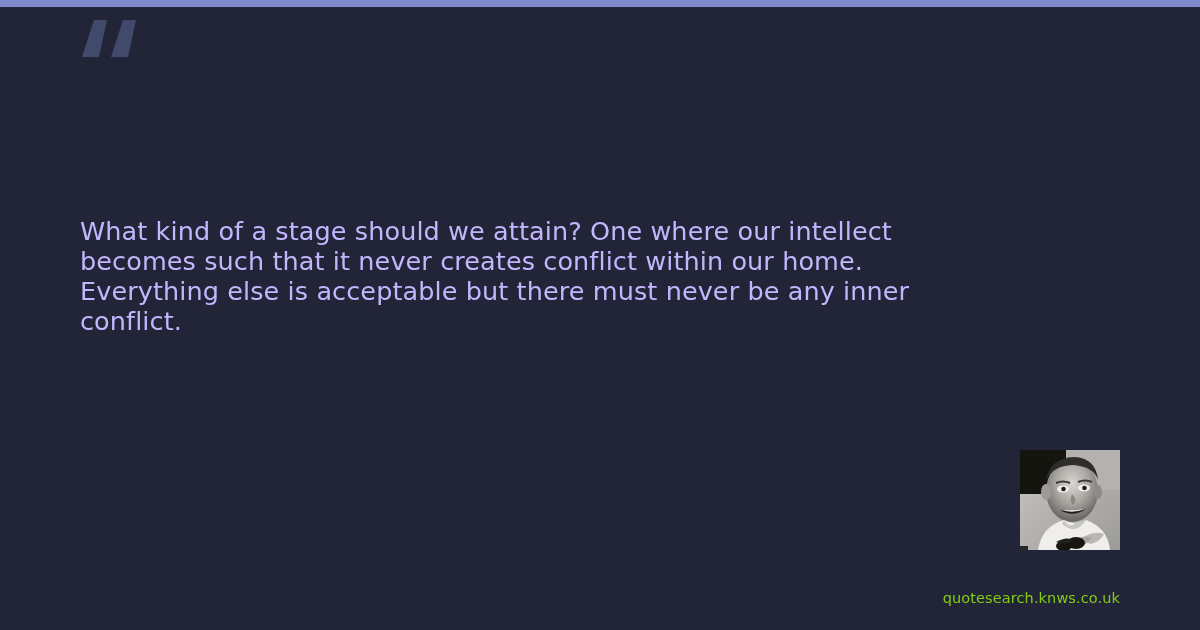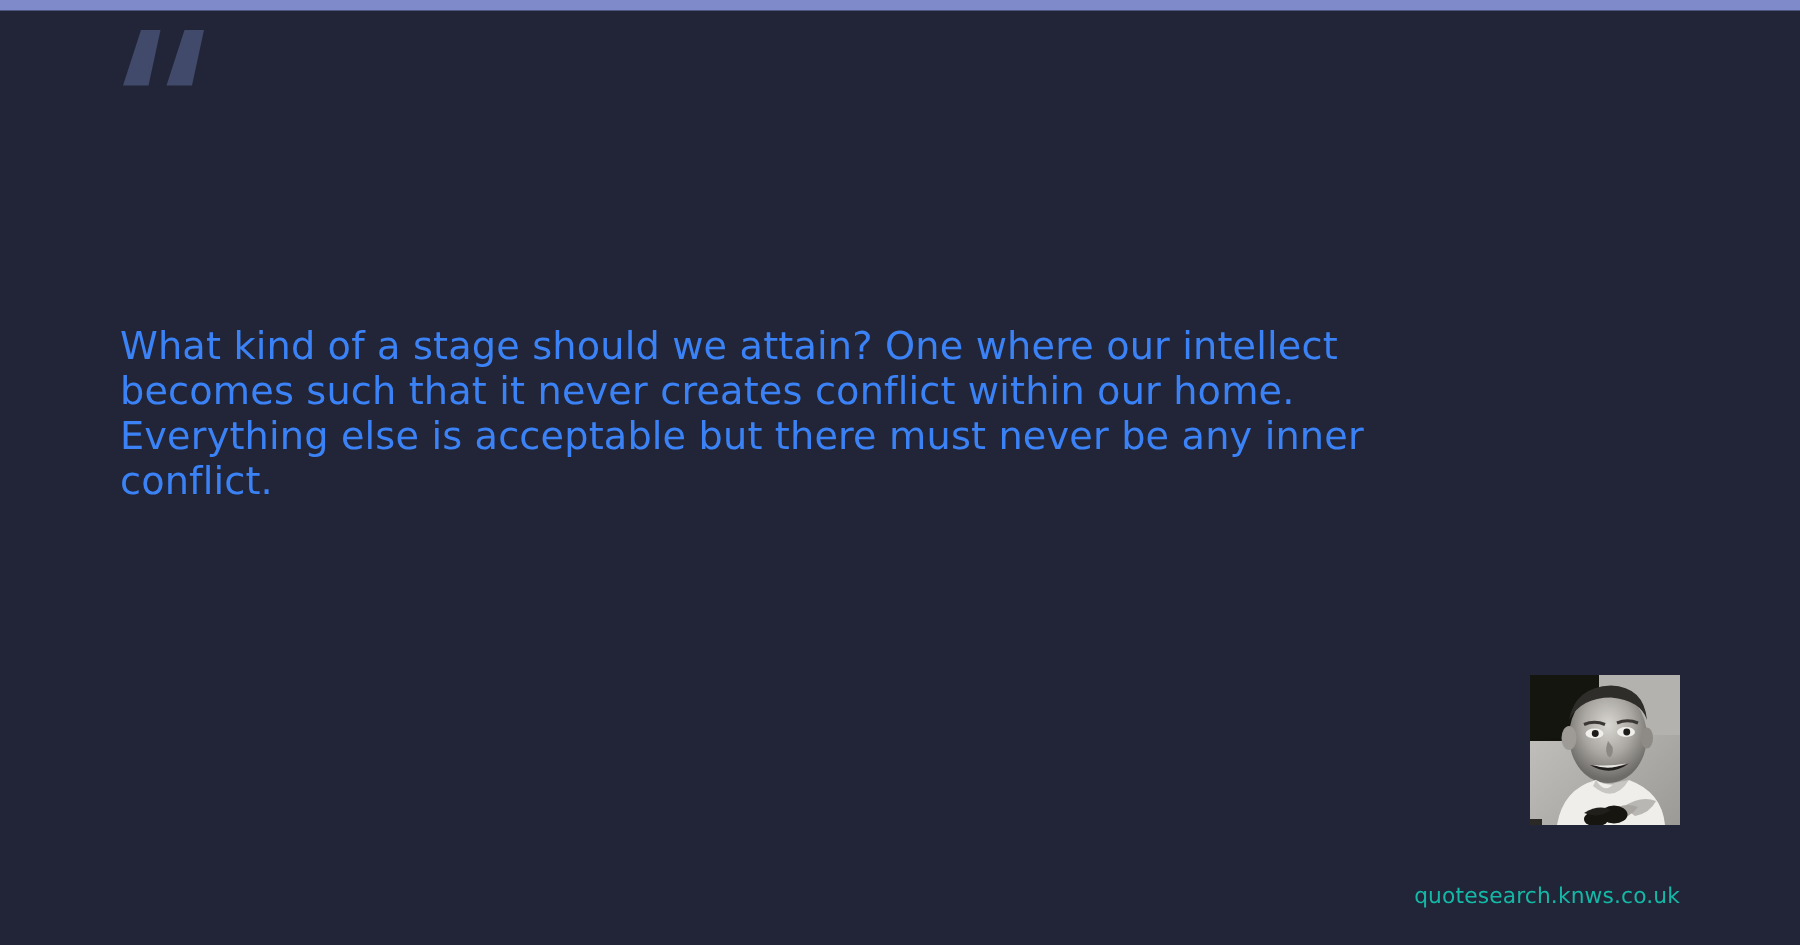--- a/index.html
+++ b/index.html
@@ -46,21 +46,21 @@
 
   
   .quote-block {
     position: absolute;
     left: 80px;
     top: 216px;
     width: 900px;
   }
   .quote-text {
     margin: 0;
-    color: #3b82f6;
+    color: #c4b5fd;
     font-size: 25.5px;
     line-height: 30px;
     font-weight: 400;
     letter-spacing: 0.1px;
     white-space: pre-wrap;
   }
 
   
   .author {
     position: absolute;
@@ -88,21 +88,21 @@
   }
   .portrait svg {
     display: block;
   }
 
   
   .watermark {
     position: absolute;
     right: 80px;
     top: 590px;
-    color: #14b8a6;
+    color: #84cc16;
     font-size: 14.5px;
     letter-spacing: 0.1px;
     text-align: right;
     white-space: nowrap;
   }
 </style>
 </head>
 <body>
 
 <div class="card">

